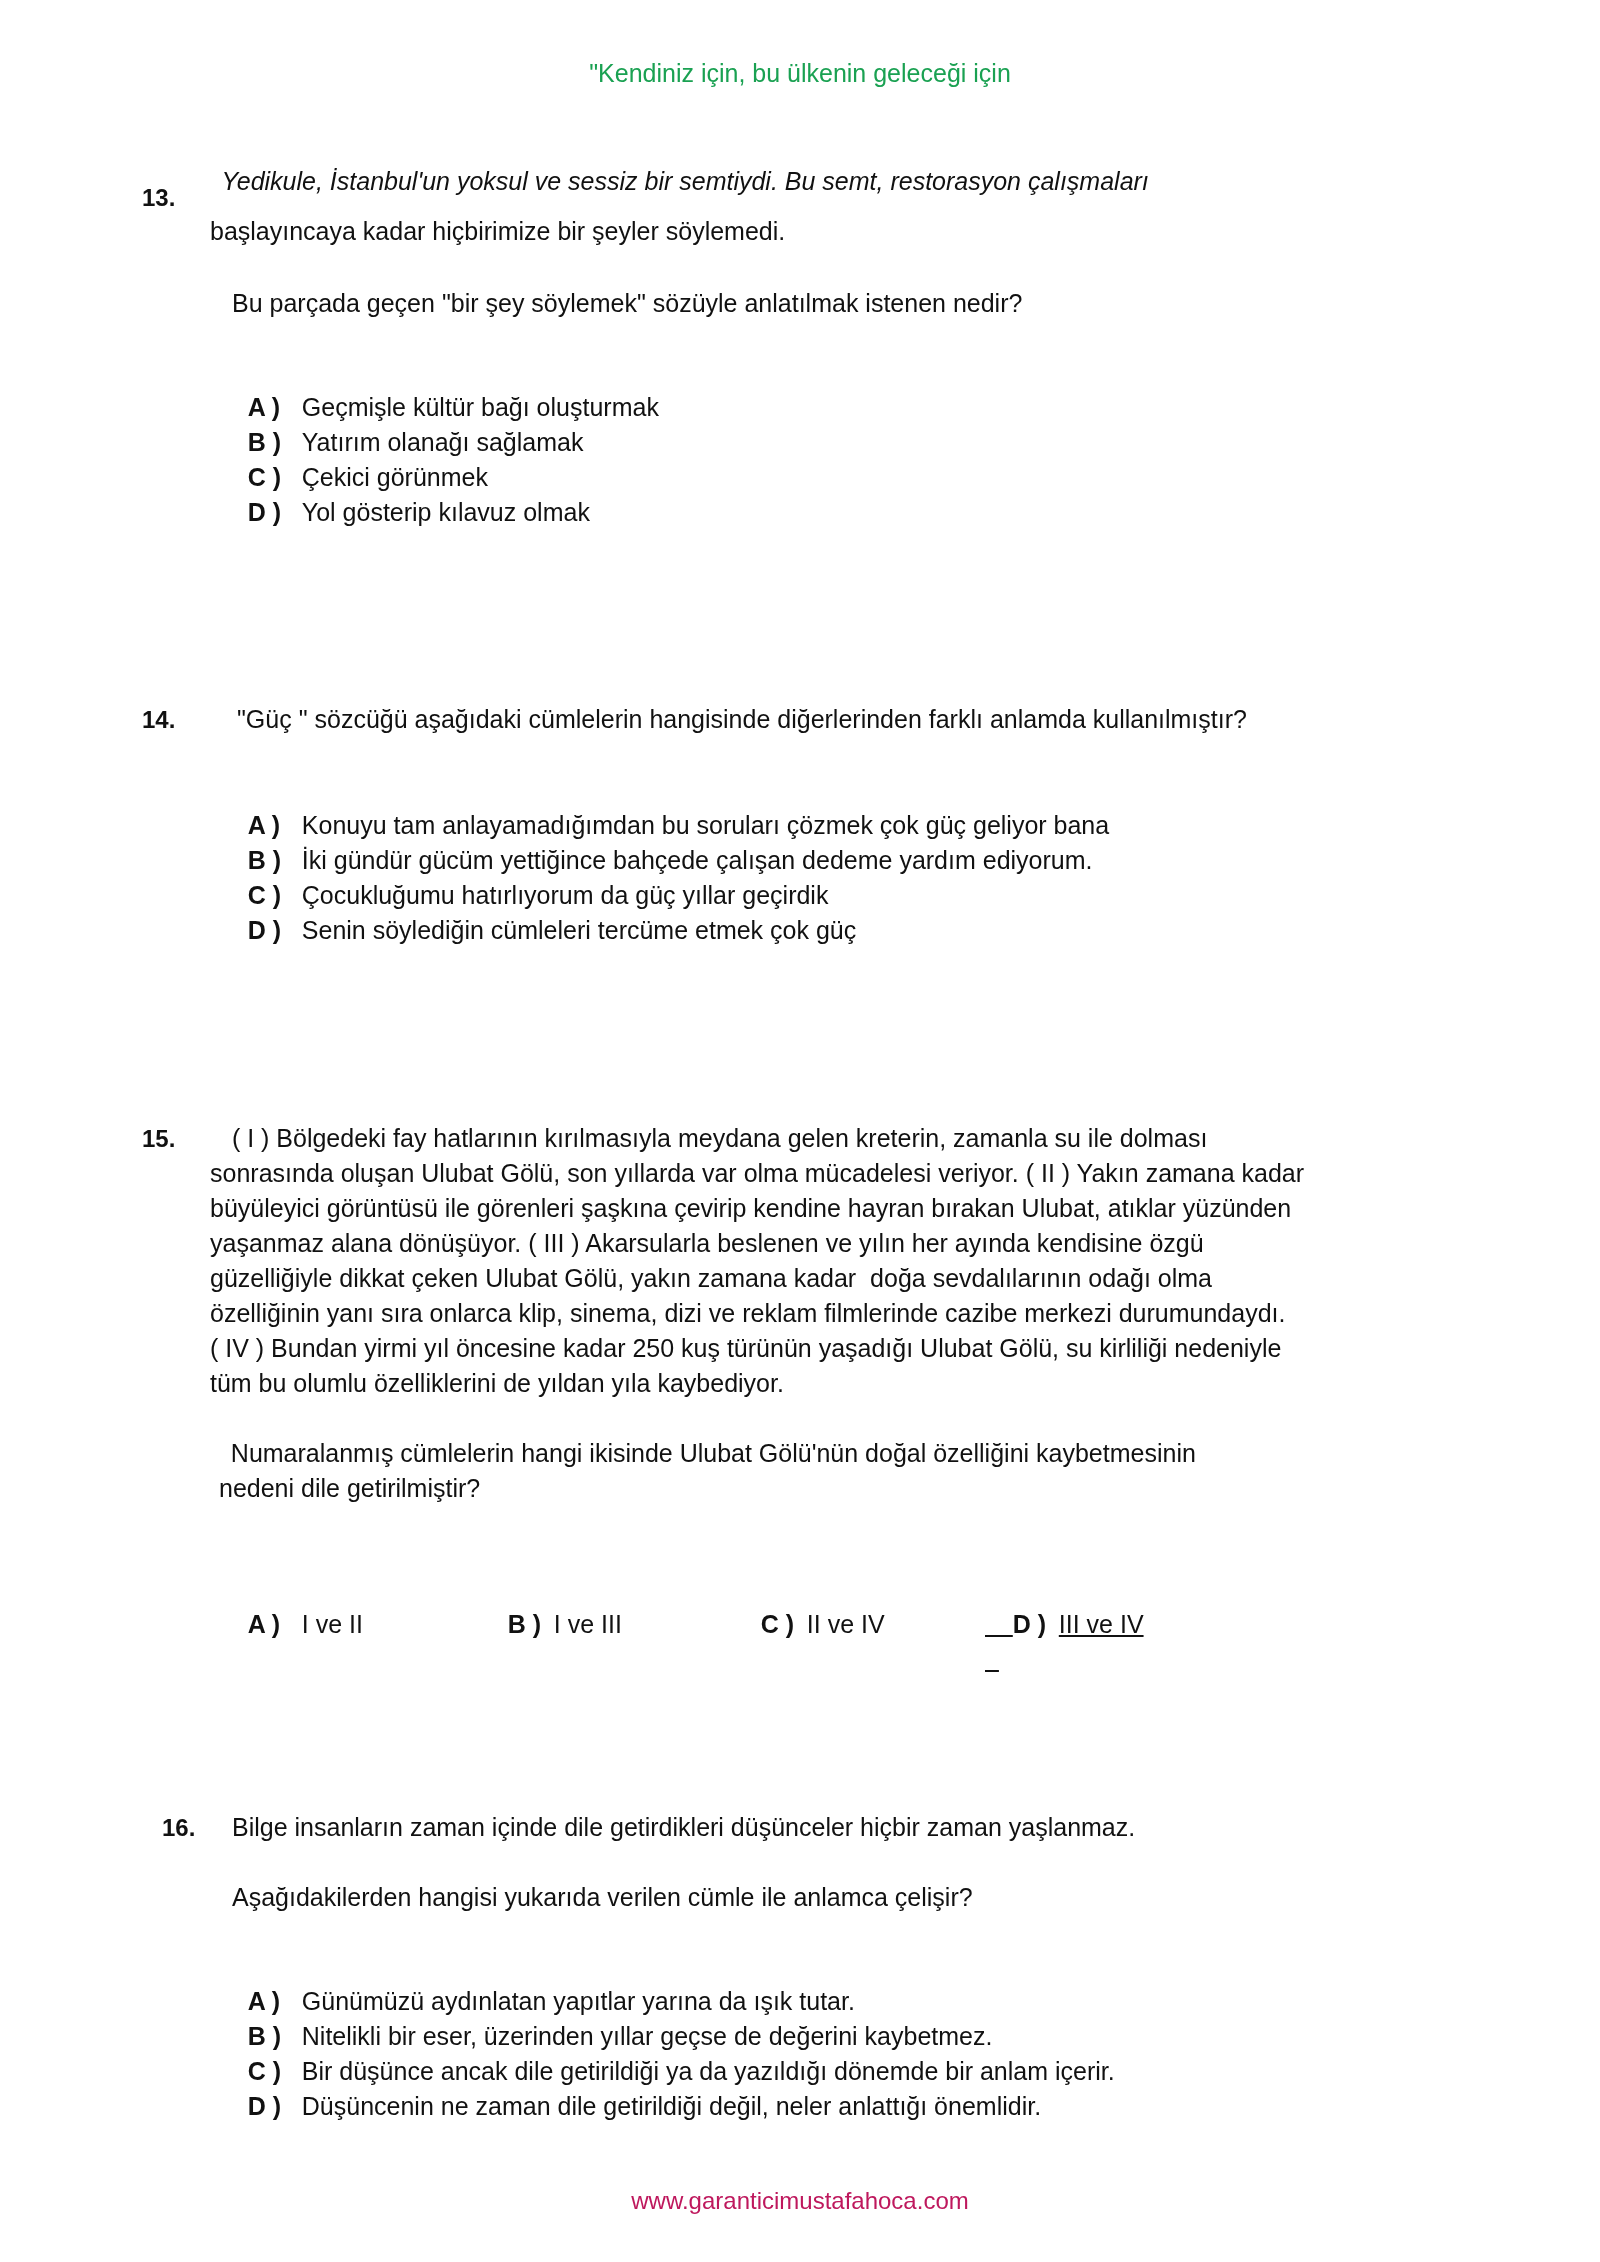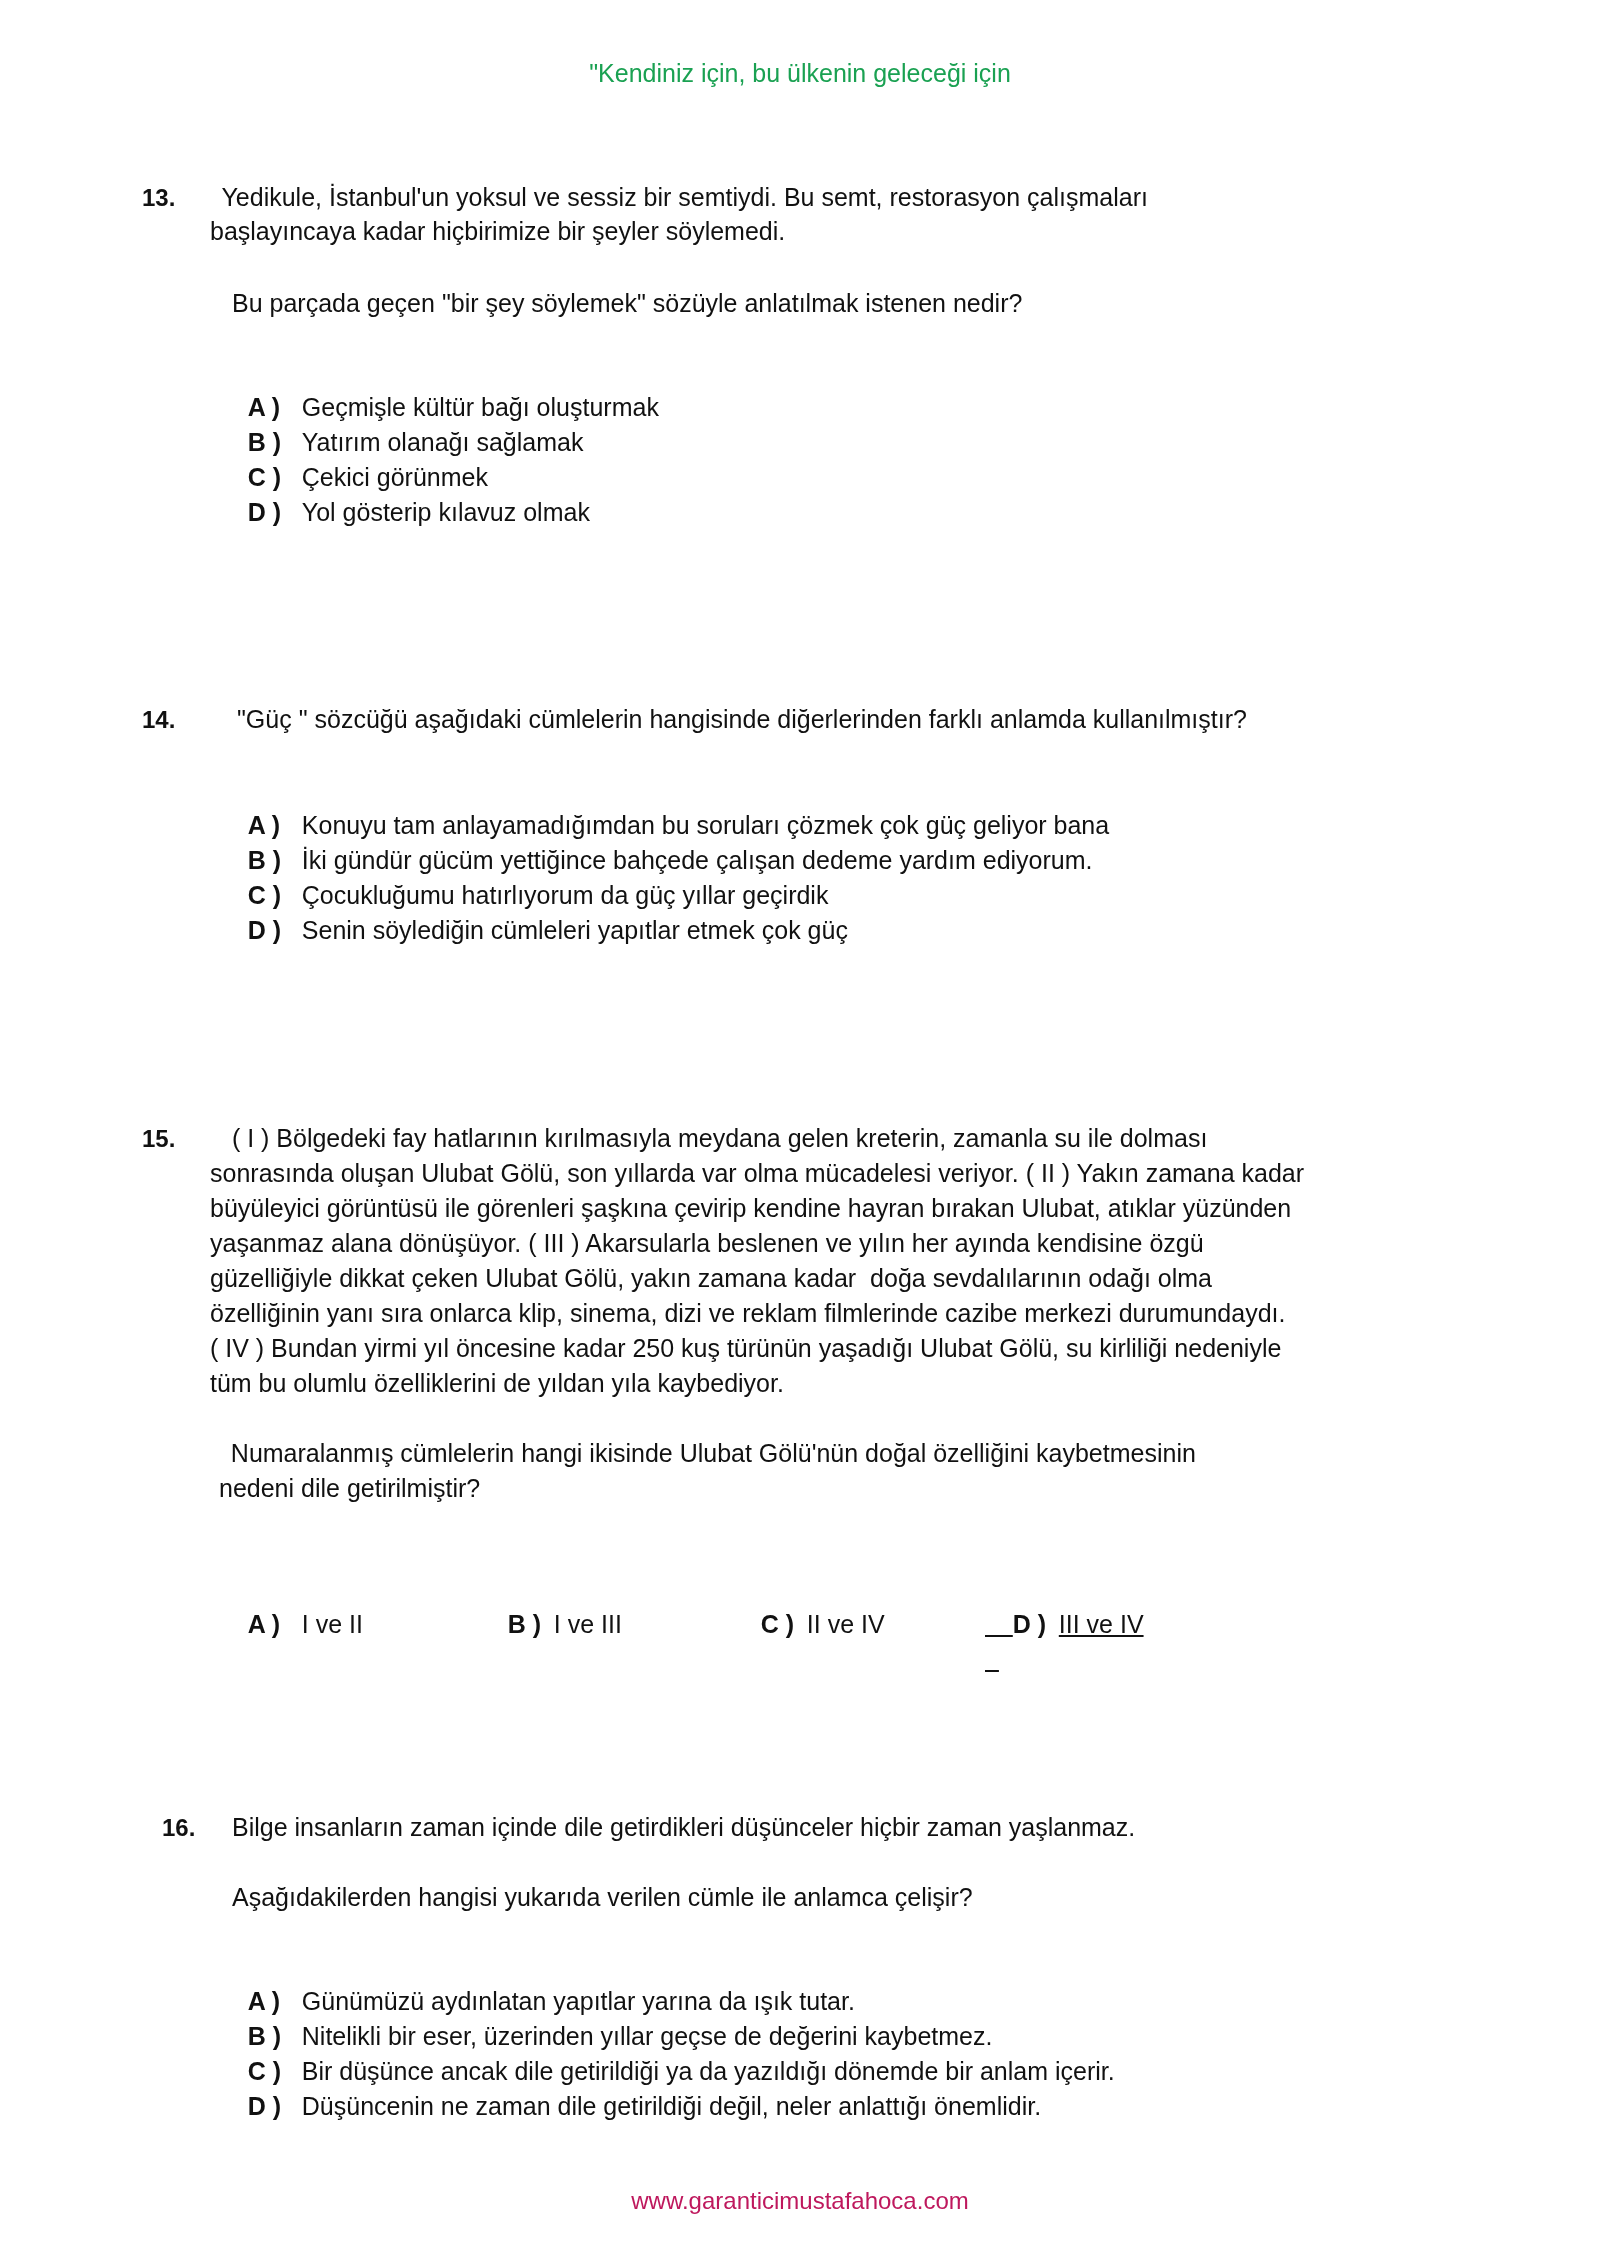--- a/index.html
+++ b/index.html
@@ -64,21 +64,21 @@
   </style>
 </head>
 <body>
 
 <div class="header-quote">
   <div>"Kendiniz için, bu ülkenin geleceği için</div>
 </div>
 
 <section>
   <div class="qnum" style="top:180px;">13.</div>
-  <div class="line" style="left:208px; top:180px;">  Yedikule, İstanbul'un yoksul ve sessiz bir semtiydi. Bu semt, restorasyon çalışmaları</div>
+  <div class="line" style="left:208px; top:164px;font-style:italic;">  Yedikule, İstanbul'un yoksul ve sessiz bir semtiydi. Bu semt, restorasyon çalışmaları</div>
   <div class="line" style="left:210px; top:214px;">başlayıncaya kadar hiçbirimize bir şeyler söylemedi.</div>
   <div class="line" style="left:232px; top:286px;">Bu parçada geçen "bir şey söylemek" sözüyle anlatılmak istenen nedir?</div>
 
   <div class="opt" style="left:220px; top:355px;">
     <span class="letter">A )</span><span>Geçmişle kültür bağı oluşturmak</span>
   </div>
   <div class="opt" style="left:220px; top:390px;">
     <span class="letter">B )</span><span>Yatırım olanağı sağlamak</span>
   </div>
   <div class="opt" style="left:220px; top:425px;">
@@ -96,21 +96,21 @@
   <div class="opt" style="left:220px; top:773px;">
     <span class="letter">A )</span><span>Konuyu tam anlayamadığımdan bu soruları çözmek çok güç geliyor bana</span>
   </div>
   <div class="opt" style="left:220px; top:808px;">
     <span class="letter">B )</span><span>İki gündür gücüm yettiğince bahçede çalışan dedeme yardım ediyorum.</span>
   </div>
   <div class="opt" style="left:220px; top:843px;">
     <span class="letter">C )</span><span>Çocukluğumu hatırlıyorum da güç yıllar geçirdik</span>
   </div>
   <div class="opt" style="left:220px; top:878px;">
-    <span class="letter">D )</span><span>Senin söylediğin cümleleri yapıtlar etmek çok güç</span>
+    <span class="letter">D )</span><span>Senin söylediğin cümleleri tercüme etmek çok güç</span>
   </div>
 </section>
 
 <section>
   <div class="qnum" style="top:1121px;">15.</div>
   <div class="line" style="left:218px; top:1121px;">  ( I ) Bölgedeki fay hatlarının kırılmasıyla meydana gelen kreterin, zamanla su ile dolması</div>
   <div class="line" style="left:210px; top:1156px;">sonrasında oluşan Ulubat Gölü, son yıllarda var olma mücadelesi veriyor. ( II ) Yakın zamana kadar</div>
   <div class="line" style="left:210px; top:1191px;">büyüleyici görüntüsü ile görenleri şaşkına çevirip kendine hayran bırakan Ulubat, atıklar yüzünden</div>
   <div class="line" style="left:210px; top:1226px;">yaşanmaz alana dönüşüyor. ( III ) Akarsularla beslenen ve yılın her ayında kendisine özgü</div>
   <div class="line" style="left:210px; top:1261px;">güzelliğiyle dikkat çeken Ulubat Gölü, yakın zamana kadar  doğa sevdalılarının odağı olma</div>

